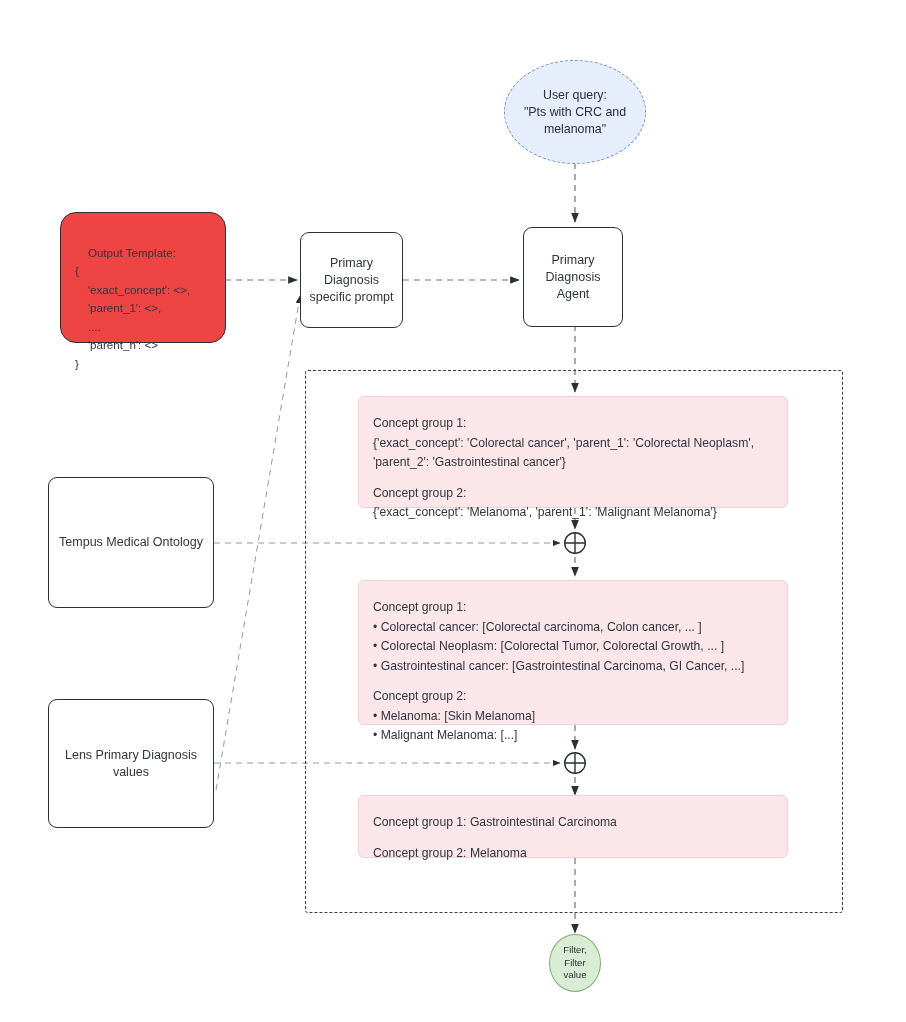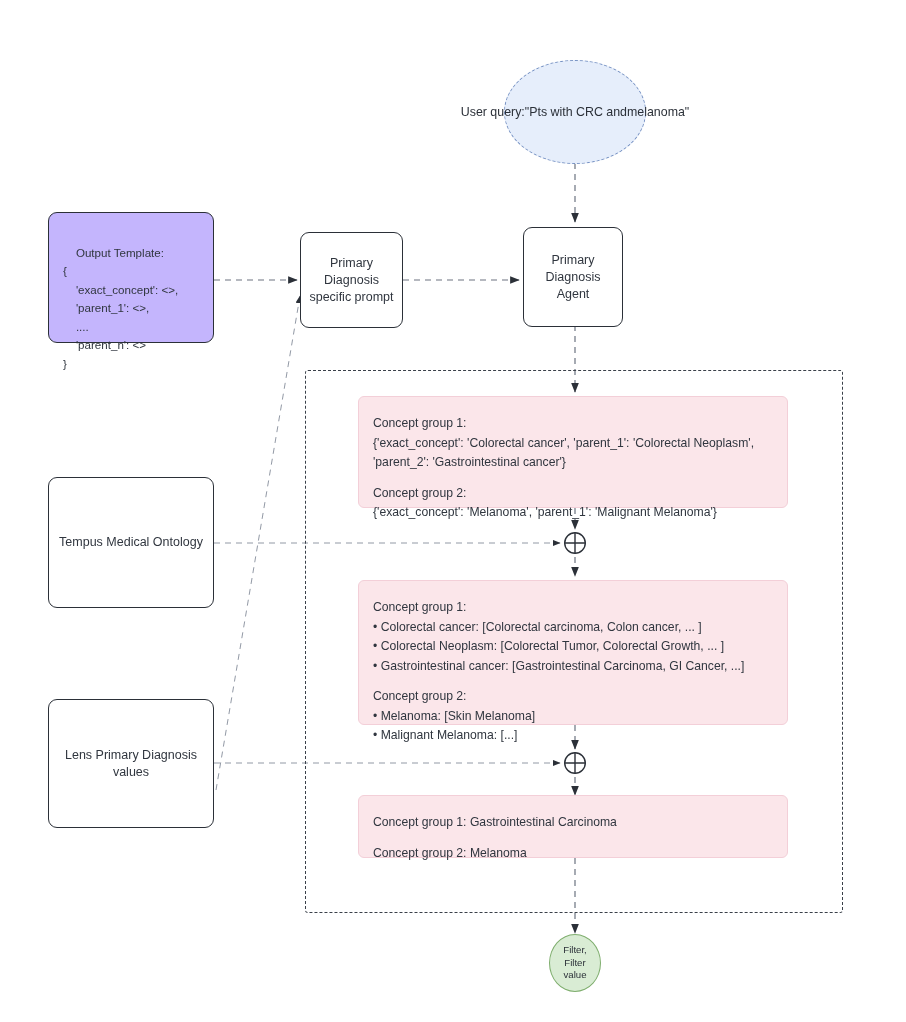--- a/index.html
+++ b/index.html
@@ -45,30 +45,31 @@
   }
   .plain-box {
     background: #ffffff;
     border: 1.3px solid #2b3038;
     border-radius: 9px;
     font-size: 12.5px;
     line-height: 17px;
     color: #30363f;
   }
   .tmpl-box {
-    background: #c4b5fd;
+    background: #ef4444;
     border: 1.3px solid #2b3038;
-    border-radius: 9px;
+    border-radius: 16px;
     display: block;
     text-align: left;
     padding: 12px 14px 10px 14px;
     font-size: 11.6px;
     line-height: 18.5px;
     color: #30363f;
     white-space: pre;
+    margin-left: 12px;
   }
   .ellipse-query {
     background: #e6eefb;
     border: 1.4px dashed #7893c4;
     border-radius: 50%;
     font-size: 12.4px;
     line-height: 17px;
     color: #2b3038;
   }
   .ellipse-filter {
@@ -158,21 +159,21 @@
 
     <path d="M214,763 L560,763" stroke="#9299a5" stroke-width="1" stroke-dasharray="6,5" fill="none" marker-end="url(#arrow)"></path>
 
     <path d="M575,777 L575,795" stroke="#6c7380" stroke-width="1.2" stroke-dasharray="6,5" fill="none" marker-end="url(#arrow)"></path>
 
     <path d="M575,858 L575,933" stroke="#6c7380" stroke-width="1.2" stroke-dasharray="6,5" fill="none" marker-end="url(#arrow)"></path>
   </svg>
 
   <div class="group-container" style="left:305px; top:370px; width:538px; height:543px;"></div>
 
-  <div class="node ellipse-query" style="left:504px; top:60px; width:142px; height:104px; flex-direction:row;">
+  <div class="node ellipse-query" style="left:504px; top:60px; width:142px; height:104px; flex-direction:column;">
     <span class="line-text">User query:</span>
     <span class="line-text">"Pts with CRC and</span>
     <span class="line-text">melanoma"</span>
   </div>
 
   <div class="node tmpl-box" style="left:48px; top:212px; width:166px; height:131px;">
     <span>Output Template:
 {
     'exact_concept': &lt;&gt;,
     'parent_1': &lt;&gt;,

